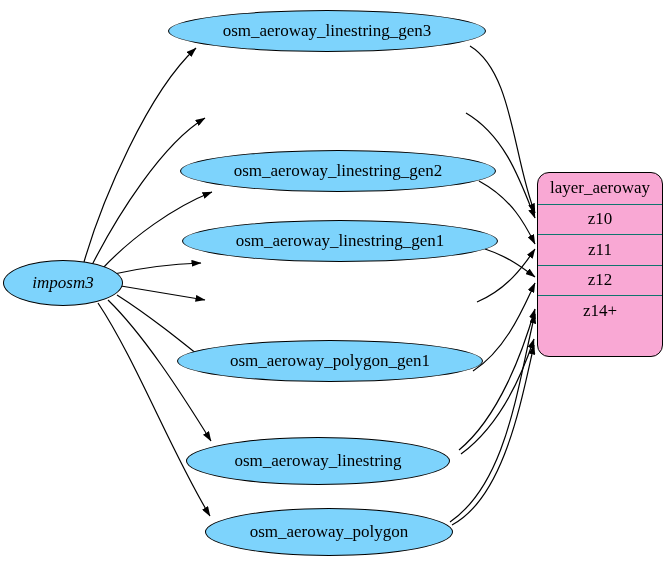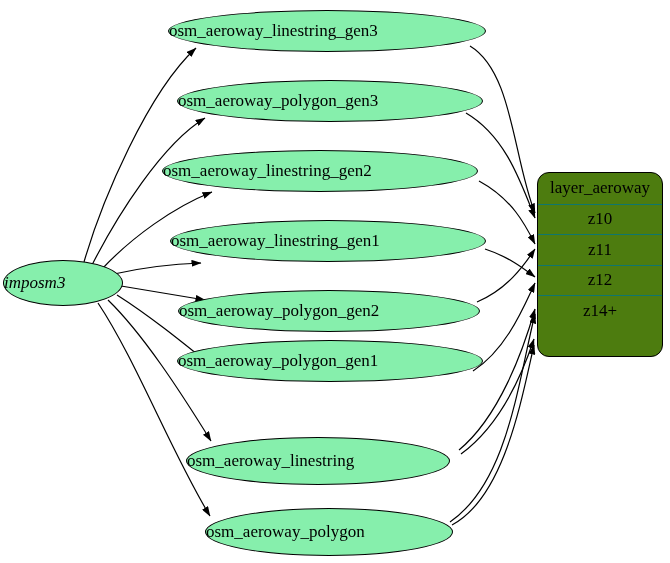--- a/index.html
+++ b/index.html
@@ -5,26 +5,26 @@
   html,body{margin:0;padding:0;background:#ffffff;}
   .canvas{
     position:relative;width:670px;height:563px;background:#ffffff;
     font-family:"Liberation Serif","DejaVu Serif",serif;
     font-size:17px;color:#000;overflow:hidden;
   }
   svg.edges{position:absolute;left:0;top:0;width:670px;height:563px;}
   svg.edges path{stroke:#000;fill:none;stroke-width:1.2px;}
   .enode{
     position:absolute;border:1px solid #000;border-radius:50%;
-    background:#86efac;display:flex;align-items:center;justify-content:flex-start;
+    background:#7dd3fc;display:flex;align-items:center;justify-content:center;
     text-align:center;box-sizing:border-box;white-space:nowrap;
   }
   .record{
     position:absolute;left:537px;top:172px;width:126px;height:185px;
-    background:#4d7c0f;border:1.3px solid #000;border-radius:12px;
+    background:#f9a8d4;border:1.3px solid #000;border-radius:12px;
     display:grid;grid-template-rows:repeat(6,1fr);
     box-sizing:border-box;overflow:hidden;
   }
   .record .row{
     display:flex;align-items:center;justify-content:center;
     border-top:1px solid #0f766e;white-space:nowrap;
   }
   .record .row:first-child{border-top:none;}
 </style>
 </head>
@@ -60,31 +60,25 @@
     <path d="M 452,525 C 504,497 521,402 534,345" marker-end="url(#arrow)"></path>
   </svg>
 
   <div class="enode" style="left:3px;top:260px;width:120px;height:46px;font-style:italic;">
     <span>imposm3</span>
   </div>
 
   <div class="enode" style="left:168px;top:10px;width:318px;height:42px;">
     <span>osm_aeroway_linestring_gen3</span>
   </div>
-  <div class="enode" style="left:177px;top:80px;width:306px;height:42px;">
-    <span>osm_aeroway_polygon_gen3</span>
-  </div>
-  <div class="enode" style="left:162px;top:150px;width:316px;height:42px;">
+  <div class="enode" style="left:180px;top:150px;width:316px;height:42px;">
     <span>osm_aeroway_linestring_gen2</span>
   </div>
-  <div class="enode" style="left:170px;top:220px;width:316px;height:42px;">
+  <div class="enode" style="left:182px;top:220px;width:316px;height:42px;">
     <span>osm_aeroway_linestring_gen1</span>
-  </div>
-  <div class="enode" style="left:178px;top:290px;width:302px;height:42px;">
-    <span>osm_aeroway_polygon_gen2</span>
   </div>
   <div class="enode" style="left:177px;top:340px;width:306px;height:42px;">
     <span>osm_aeroway_polygon_gen1</span>
   </div>
   <div class="enode" style="left:186px;top:437px;width:264px;height:48px;">
     <span>osm_aeroway_linestring</span>
   </div>
   <div class="enode" style="left:205px;top:508px;width:248px;height:48px;">
     <span>osm_aeroway_polygon</span>
   </div>

